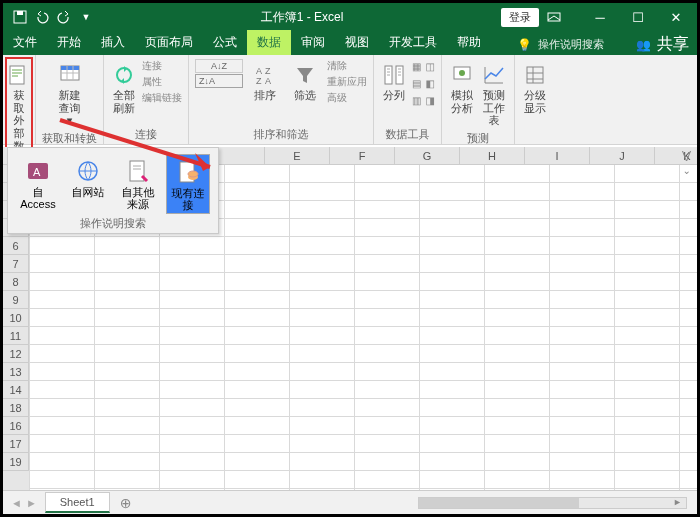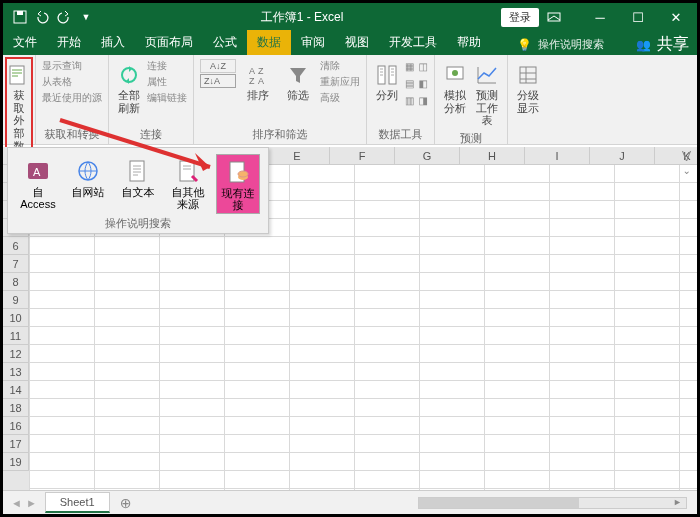--- a/index.html
+++ b/index.html
@@ -10,21 +10,21 @@
 .qat { display: flex; gap: 8px; padding: 0 10px; align-items: center; }
 .qat .qicon { width: 14px; height: 14px; display: flex; align-items: center; justify-content: center; }
 .title-center { flex: 1; text-align: center; font-size: 12px; }
 .title-right { display: flex; align-items: center; gap: 8px; padding-right: 6px; justify-content: center; }
 .login-btn { background: #fff; color: #333; font-size: 11px; padding: 2px 8px; border-radius: 2px; }
 .win-btn { width: 30px; text-align: center; font-size: 13px; }
 
 
 .tabs { height: 24px; background: #0e6836; display: flex; align-items: flex-end; color: #fff; font-size: 12px; padding-left: 0; }
 .tab { padding: 4px 10px; cursor: pointer; }
-.tab.active { background: #eab308; color: #217346; }
+.tab.active { background: #bef264; color: #217346; }
 .tabs-right { margin-left: auto; display: flex; align-items: center; gap: 6px; padding-right: 8px; color: #fff; }
 .tell-me { font-size: 11px; opacity: .9; }
 .bulb { font-size: 12px; }
 .share { font-size: 16px; }
 
 
 .ribbon { height: 90px; background: #f1f1f1; border-bottom: 1px solid #d4d4d4; display: flex; font-size: 11px; color: #444; position: relative; }
 .group { border-right: 1px solid #d4d4d4; display: flex; flex-direction: column; align-items: center; justify-content: space-between; padding: 4px 6px 2px; }
 .group-body { display: flex; align-items: flex-start; gap: 4px; flex: 1; }
 .group-label { font-size: 11px; color: #666; padding-top: 2px; }
@@ -33,21 +33,21 @@
 .big-btn .blabel { font-size: 11px; }
 .highlight { border: 2px solid #de3131; }
 .small-col { display: flex; flex-direction: column; gap: 2px; font-size: 10px; color: #888; justify-content: center; }
 .small-col span { height: 14px; display: flex; align-items: center; gap: 2px; }
 
 
 .sub-ribbon { position: absolute; top: 144px; left: 4px; background: #f1f1f1; border: 1px solid #c9c9c9; box-shadow: 2px 2px 3px rgba(0,0,0,.15); padding: 6px 8px 2px; z-index: 20; }
 .sub-body { display: flex; gap: 6px; align-items: flex-start; }
 .sub-item { display: flex; flex-direction: column; align-items: center; width: 44px; font-size: 11px; text-align: center; line-height: 1.1; cursor: pointer; padding: 2px; }
 .sub-item .sicon { height: 30px; font-size: 22px; display: flex; align-items: center; justify-content: center; }
-.sub-item.hov { background: #ec4899; border: 1px solid #aaa; }
+.sub-item.hov { background: #3b82f6; border: 1px solid #aaa; }
 .sub-label { text-align: center; font-size: 11px; color: #666; margin-top: 2px; }
 
 
 .arrow { position: absolute; top: 112px; left: 52px; z-index: 30; pointer-events: none; }
 
 
 .grid-wrap { position: absolute; top: 144px; left: 0; right: 0; bottom: 24px; background: #fff; overflow: hidden; }
 .col-headers { display: flex; height: 18px; border-bottom: 1px solid #ccc; font-size: 11px; color: #555; }
 .rowhdr-space { width: 26px; border-right: 1px solid #ccc; background: #e6e6e6; flex-shrink: 0; }
 .colh { border-right: 1px solid #ccc; background: #e6e6e6; text-align: center; line-height: 18px; flex-shrink: 0; }
@@ -141,24 +141,29 @@
             <rect x="3" y="3" width="14" height="18" fill="#fff" stroke="#888"></rect>
             <path d="M5 7h10M5 10h10M5 13h6" stroke="#6aa84f"></path>
           </svg>
       </div>
       <div class="blabel">获取<br>外部数据 ▾</div>
     </div>
   </div>
 
   <div class="group">
     <div class="group-body">
-      <div class="small-col">
-        <span>显示查询</span>
-        <span>从表格</span>
-        <span>最近使用的源</span>
+      <div class="big-btn">
+        <div class="bicon">
+          <svg width="24" height="24" viewBox="0 0 24 24">
+              <rect x="3" y="3" width="18" height="14" fill="#fff" stroke="#888"></rect>
+              <rect x="3" y="3" width="18" height="4" fill="#4a86e8"></rect>
+              <path d="M3 10h18M9 3v14M15 3v14" stroke="#bbb"></path>
+            </svg>
+        </div>
+        <div class="blabel">新建<br>查询 ▾</div>
       </div>
     </div>
     <div class="group-label">获取和转换</div>
   </div>
 
   <div class="group">
     <div class="group-body">
       <div class="big-btn">
         <div class="bicon">
           <svg width="24" height="24" viewBox="0 0 24 24">
@@ -174,21 +179,21 @@
         <span>属性</span>
         <span>编辑链接</span>
       </div>
     </div>
     <div class="group-label">连接</div>
   </div>
 
   <div class="group">
     <div class="group-body">
       <div style="display:flex;flex-direction:column;gap:1px;font-size:9px;color:#666;justify-content:center">
-        <span style="border:1px solid #ccc;padding:1px 9px">A↓Z</span>
+        <span style="border:1px solid #ccc;padding:1px 15px">A↓Z</span>
         <span style="border:1px solid #a3a3a3;padding:1px 3px">Z↓A</span>
       </div>
       <div class="big-btn" style="width:36px">
         <div class="bicon">
           <svg width="22" height="22" viewBox="0 0 22 22">
               <text x="2" y="10" font-size="9" fill="#777">A</text>
               <text x="2" y="20" font-size="9" fill="#777">Z</text>
               <text x="11" y="10" font-size="9" fill="#777">Z</text>
               <text x="11" y="20" font-size="9" fill="#777">A</text>
             </svg>
@@ -290,29 +295,20 @@
       <div>自 Access</div>
     </div>
     <div class="sub-item">
       <div class="sicon">
         <svg width="26" height="26" viewBox="0 0 26 26">
             <circle cx="13" cy="13" r="9" fill="none" stroke="#4a86e8" stroke-width="1.5"></circle>
             <path d="M4 13h18M13 4c4 5 4 13 0 18M13 4c-4 5-4 13 0 18" fill="none" stroke="#4a86e8"></path>
           </svg>
       </div>
       <div>自网站</div>
-    </div>
-    <div class="sub-item">
-      <div class="sicon">
-        <svg width="26" height="26" viewBox="0 0 26 26">
-            <rect x="5" y="3" width="14" height="20" fill="#fff" stroke="#888"></rect>
-            <path d="M8 8h8M8 11h8M8 14h8M8 17h5" stroke="#aaa"></path>
-          </svg>
-      </div>
-      <div>自文本</div>
     </div>
     <div class="sub-item">
       <div class="sicon">
         <svg width="26" height="26" viewBox="0 0 26 26">
             <rect x="5" y="3" width="14" height="20" fill="#fff" stroke="#888"></rect>
             <path d="M17 18 L22 23" stroke="#d27" stroke-width="3"></path>
             <path d="M8 8h8M8 11h8" stroke="#aaa"></path>
           </svg>
       </div>
       <div>自其他来源</div>

